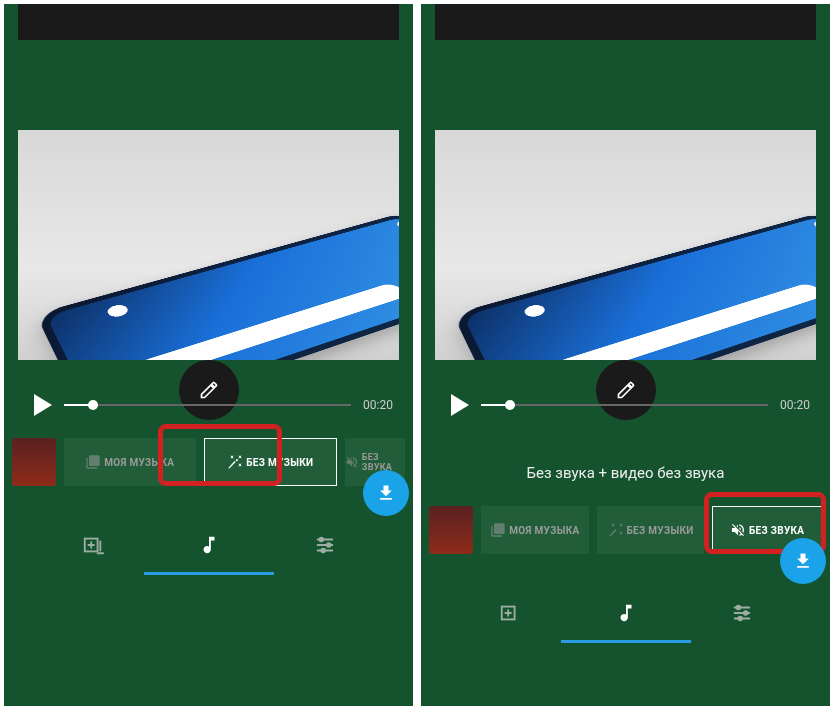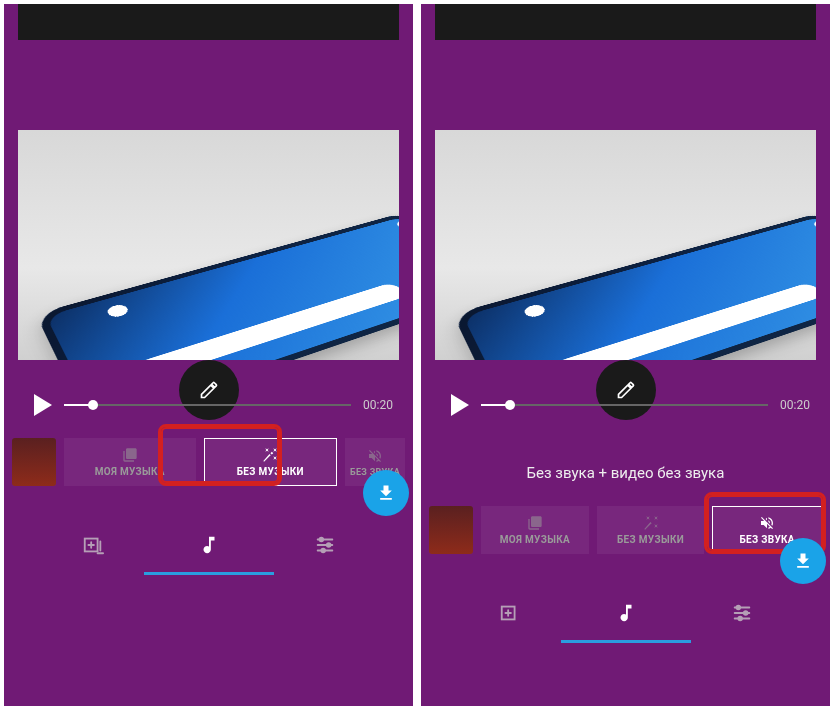--- a/index.html
+++ b/index.html
@@ -7,21 +7,21 @@
   width: 834px;
   height: 710px;
   background: #fff;
   display: flex;
   gap: 8px;
   padding: 4px;
   font-family: -apple-system, Roboto, Arial, sans-serif;
 }
 .phone-screen {
   flex: 1;
-  background: #701a75;
+  background: #14532d;
   display: flex;
   flex-direction: column;
   position: relative;
 }
 .top-bar {
   height: 36px;
   background: #1a1a1a;
   margin: 0 14px;
 }
 .spacer-top { height: 90px; }
@@ -138,21 +138,21 @@
   width: 44px;
   height: 48px;
   background: linear-gradient(#5a2020,#8e2b1a);
   border-radius: 3px;
 }
 .option-cell {
   flex: 1;
   background: rgba(255,255,255,0.06);
   height: 48px;
   display: flex;
-  flex-direction: column;
+  flex-direction: row;
   align-items: center;
   justify-content: center;
   gap: 3px;
   color: #9a9a9a;
   font-size: 10px;
   font-weight: 700;
   letter-spacing: 0.3px;
   cursor: pointer;
   min-width: 0;
 }

